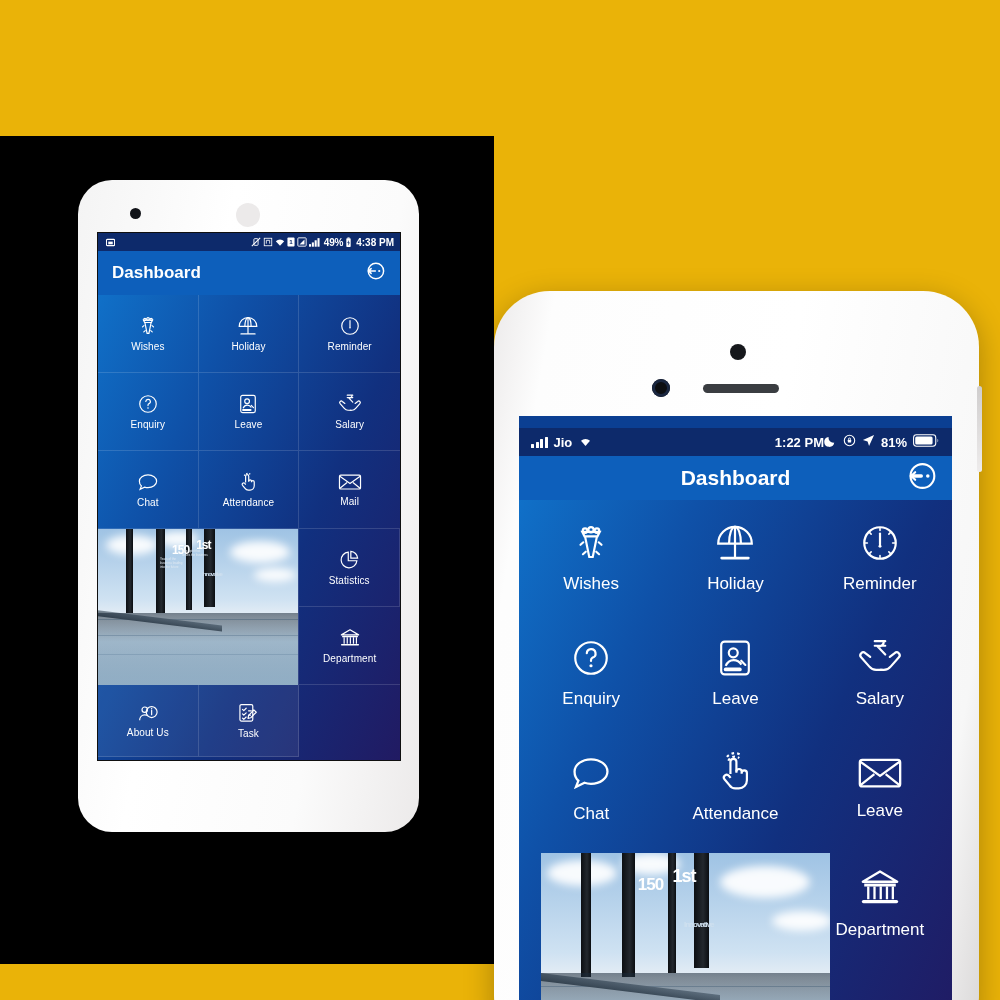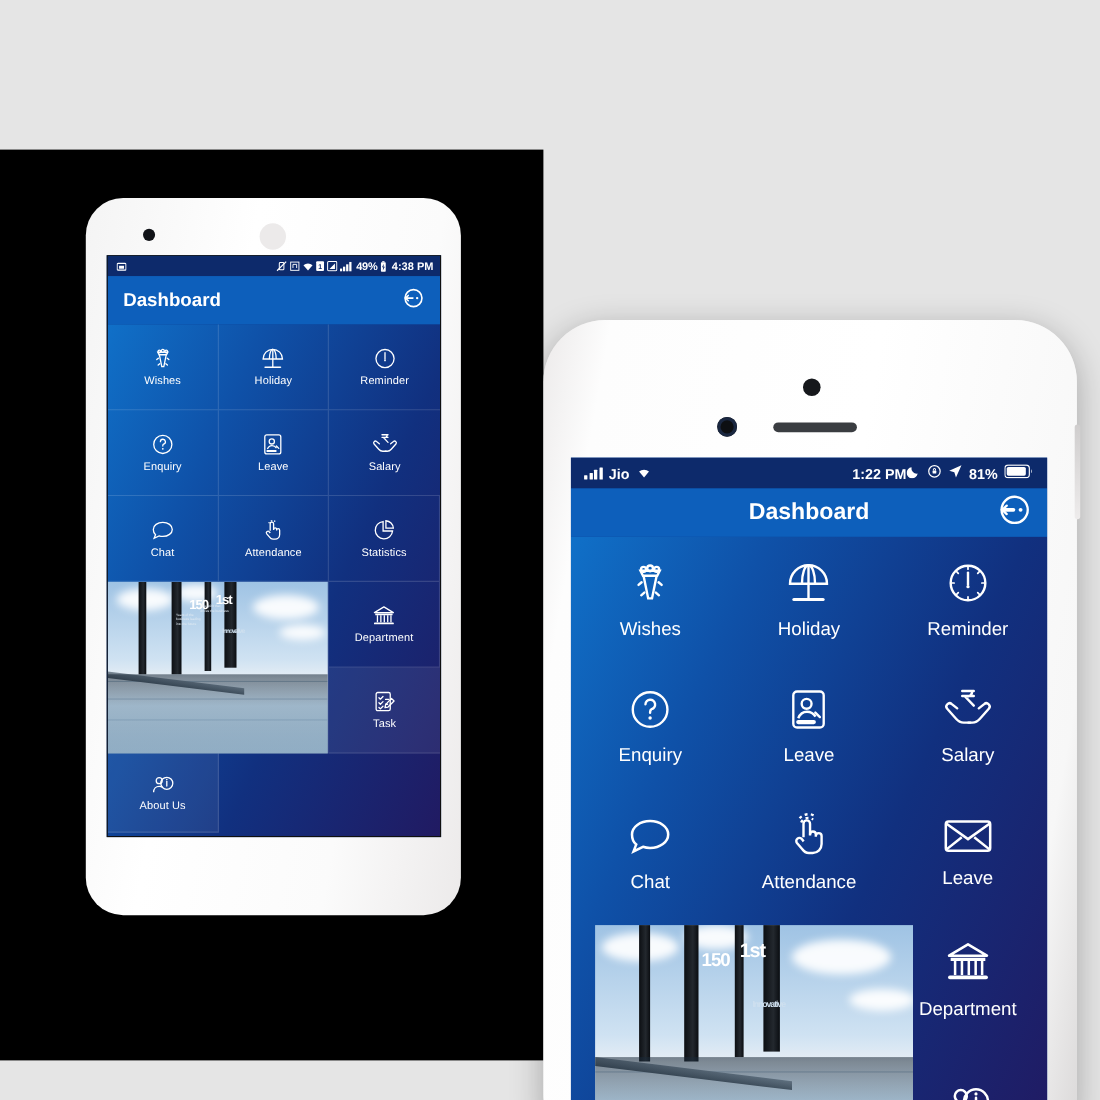--- a/index.html
+++ b/index.html
@@ -2,21 +2,21 @@
 <html><head>
 <meta charset="utf-8">
 <style>
   * { box-sizing: border-box; margin: 0; padding: 0; }
   html, body {
     width: 1000px; height: 1000px;
     background: #ffffff;
     font-family: "Liberation Sans", sans-serif;
     overflow: hidden;
   }
-  .stage { position: relative; width: 1000px; height: 1000px; background: #e5e5e5; }
+  .stage { position: relative; width: 1000px; height: 1000px; background: #eab308; }
 
   
   .black-panel {
     position: absolute; left: 0; top: 136px;
     width: 494px; height: 828px;
     background: #000000;
   }
 
   
   .android-phone {
@@ -113,21 +113,21 @@
                   background: linear-gradient(180deg,#cfcdcd,#eeecec); }
   .ip-screen {
     position:absolute; left:25px; top:125px; width:433px; height:635px;
     overflow:hidden; background:#0b3f92;
   }
 
   
   .i-status {
     height:28px; background:#0d2a6b; color:#fff;
     display:flex; align-items:center; padding: 0 12px;
-    font-size:13px; font-weight:bold;
+    font-size:13px; font-weight:bold;margin-top:12px;
   }
   .i-status .left { display:flex; align-items:center; gap:6px; }
   .i-status .mid { flex:1; text-align:right; }
   .i-status .right { display:flex; align-items:center; gap:6px; }
 
   
   .i-appbar {
     height:44px; background:#0d5fbb; color:#fff;
     display:flex; align-items:center; justify-content:center; position:relative;
   }
@@ -315,20 +315,29 @@
           <span>
             <svg width="22" height="22" viewBox="0 0 24 24" fill="none" stroke="#fff" stroke-width="1.3">
               <path d="M9.4 12.6V5.6a1.7 1.7 0 0 1 3.4 0v6.2"></path>
               <path d="M12.8 11.2a1.5 1.5 0 0 1 3 0v1.2M15.8 12a1.5 1.5 0 0 1 3 0v4.2c0 2.6-2 4.6-4.6 4.6h-2c-1.6 0-2.6-.7-3.4-1.9L6 15.6a1.6 1.6 0 0 1 2.5-2l1 1.2"></path>
               <path d="M8 5.2a4.2 4.2 0 0 1 6.6-1.6" stroke-dasharray="1.4 1.6"></path>
             </svg>
           </span>
           <span class="lbl">Attendance</span>
         </div>
 
+        <div class="cell">
+          <span>
+            <svg width="24" height="20" viewBox="0 0 26 20" fill="none" stroke="#fff" stroke-width="1.3">
+              <rect x="1.6" y="2.6" width="22.8" height="15" rx="1.4"></rect>
+                <path d="m1.6 3.4 11.4 8.2 11.4-8.2M1.8 17l8-6.4M24.2 17l-8-6.4"></path>
+            </svg>
+          </span>
+          <span class="lbl">Mail</span>
+        </div>
 
         <div class="cell promo">
           <div class="promo-photo">
             <div class="sky-cloud" style="left:4%;top:4%;width:52px;height:20px;"></div>
             <div class="sky-cloud" style="left:30%;top:1%;width:40px;height:16px;"></div>
             <div class="sky-cloud" style="left:66%;top:8%;width:60px;height:22px;"></div>
             <div class="sky-cloud" style="left:78%;top:25%;width:42px;height:14px;"></div>
             <div class="pillar" style="left:14%;width:7px;height:54%;"></div>
             <div class="pillar" style="left:29%;width:9px;height:54%;"></div>
             <div class="pillar" style="left:44%;width:6px;height:52%;"></div>
@@ -363,41 +372,41 @@
               <path d="M3.4 10.4h17.2" stroke-width="1.6"></path>
               <path d="M5.6 11.2v7M9 11.2v7M12.4 11.2v7M15.8 11.2v7M19 11.2v7"></path>
               <path d="M3 19.4h18" stroke-width="1.8" stroke-linecap="round"></path>
             </svg>
           </span>
           <span class="lbl">Department</span>
         </div>
 
         <div class="cell a-bottom">
           <span>
-            <svg width="22" height="22" viewBox="0 0 24 24" fill="none" stroke="#fff" stroke-width="1.3">
-              <rect x="3.2" y="2.8" width="14" height="18" rx="1.6"></rect>
-              <path d="M6 8l1.4 1.4L10 6.8M6 13l1.4 1.4L10 11.8M6 17.6l1.4 1.4L10 16.4" stroke-linecap="round" stroke-linejoin="round"></path>
-              <path d="M12.6 9.6h3M12.6 14.4h2" stroke-linecap="round"></path>
-              <path d="m18.4 8.6 2.6 2.6-6 6-3 .6.6-3z" stroke-linejoin="round"></path>
-            </svg>
-          </span>
-          <span class="lbl">Task</span>
-        </div>
-
-        <div class="cell a-bottom">
-          <span>
             <svg width="22" height="20" viewBox="0 0 24 22" fill="none" stroke="#fff" stroke-width="1.3">
               <circle cx="8.4" cy="7.4" r="3"></circle>
                 <path d="M2.8 19c0-3.6 2.4-6 5.6-6 1.4 0 2.6.4 3.6 1.2"></path>
               <circle cx="16" cy="10" r="6"></circle>
                 <path d="M16 8.2v4.6" stroke-linecap="round"></path>
                 <circle cx="16" cy="6.3" r=".8" fill="#fff" stroke="none"></circle>
             </svg>
           </span>
           <span class="lbl">About Us</span>
+        </div>
+
+        <div class="cell a-bottom">
+          <span>
+            <svg width="22" height="22" viewBox="0 0 24 24" fill="none" stroke="#fff" stroke-width="1.3">
+              <rect x="3.2" y="2.8" width="14" height="18" rx="1.6"></rect>
+              <path d="M6 8l1.4 1.4L10 6.8M6 13l1.4 1.4L10 11.8M6 17.6l1.4 1.4L10 16.4" stroke-linecap="round" stroke-linejoin="round"></path>
+              <path d="M12.6 9.6h3M12.6 14.4h2" stroke-linecap="round"></path>
+              <path d="m18.4 8.6 2.6 2.6-6 6-3 .6.6-3z" stroke-linejoin="round"></path>
+            </svg>
+          </span>
+          <span class="lbl">Task</span>
         </div>
 
 
       </div>
     </div>
   </div>
 
   <div class="iphone">
     <div class="ip-sensor"></div>
     <div class="ip-cam"></div>

